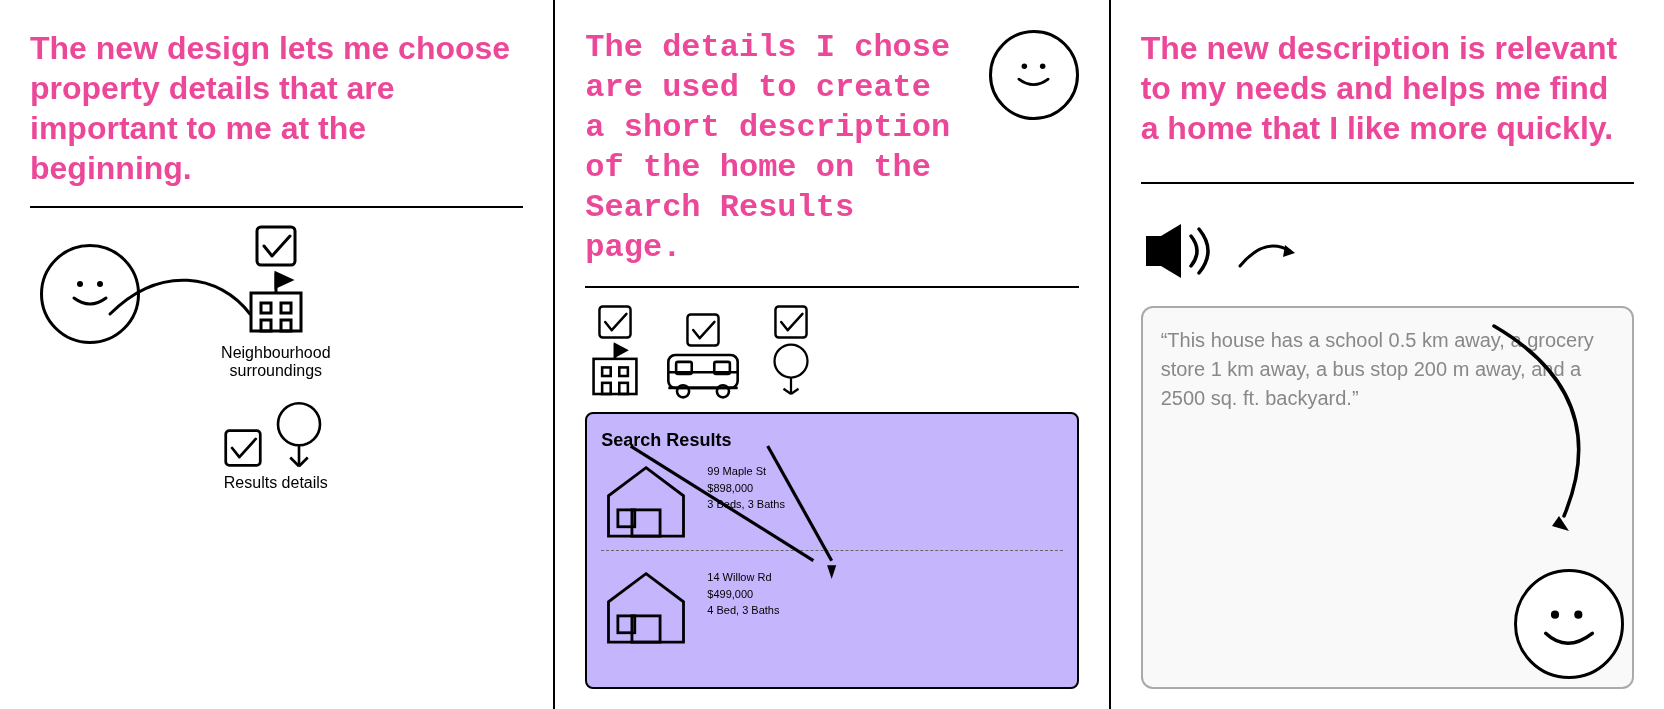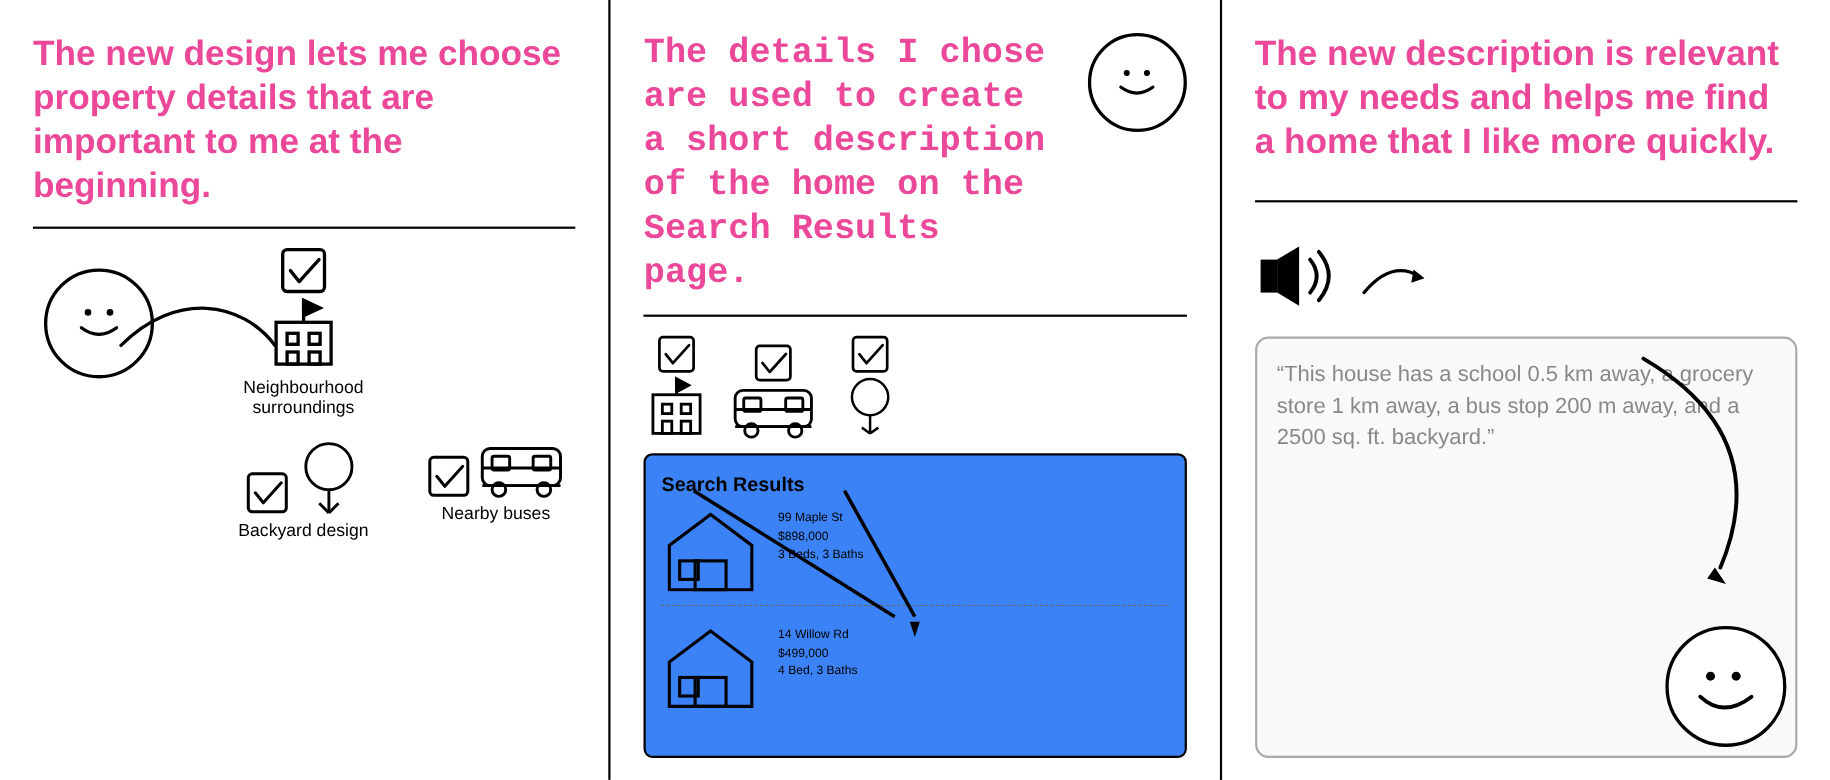--- a/index.html
+++ b/index.html
@@ -69,21 +69,21 @@
 
     .smiley-face {
       width: 60px;
       height: 60px;
     }
 
     .search-results-box {
       border: 2px solid #000;
       border-radius: 8px;
       padding: 16px 14px;
-      background: #3b82f6;
+      background: #c4b5fd;
       flex: 1;
       margin-top: 4px;
     }
 
     .sr-title {
       font-size: 18px;
       font-weight: 900;
       margin-bottom: 12px;
     }
 
@@ -238,42 +238,23 @@
             <polyline points="10,22 18,32 36,12" stroke-linecap="round" stroke-linejoin="round"></polyline>
           </svg>
 
           <svg width="60" height="70" viewBox="0 0 60 80" fill="none" stroke="#000" stroke-width="3">
             <circle cx="30" cy="30" r="24" fill="none"></circle>
             <line x1="30" y1="54" x2="30" y2="78"></line>
             <line x1="20" y1="68" x2="30" y2="78"></line>
             <line x1="40" y1="68" x2="30" y2="78"></line>
           </svg>
         </div>
-        <div class="grid-label">Backyard design</div>
-      </div>
-
-      <div class="grid-item" style="margin-top:10px;">
-        <div style="display:flex;flex-direction:row;align-items:flex-end;gap:6px;">
-          <svg width="40" height="40" viewBox="0 0 44 44" fill="none" stroke="#000" stroke-width="3">
-            <rect x="3" y="3" width="38" height="38" rx="4" fill="none"></rect>
-            <polyline points="10,22 18,32 36,12" stroke-linecap="round" stroke-linejoin="round"></polyline>
-          </svg>
-
-          <svg width="80" height="55" viewBox="0 0 90 60" fill="none" stroke="#000" stroke-width="3">
-            <rect x="5" y="10" width="80" height="38" rx="8" fill="none"></rect>
-            <rect x="15" y="18" width="18" height="14" rx="2" fill="none"></rect>
-            <rect x="57" y="18" width="18" height="14" rx="2" fill="none"></rect>
-            <line x1="5" y1="30" x2="85" y2="30"></line>
-            <circle cx="22" cy="52" r="7" fill="none"></circle>
-            <circle cx="68" cy="52" r="7" fill="none"></circle>
-            <line x1="5" y1="48" x2="85" y2="48"></line>
-          </svg>
-        </div>
-        <div class="grid-label">Nearby buses</div>
-      </div>
+        <div class="grid-label">Results details</div>
+      </div>
+
 
     </div>
   </div>
 </div>
 
 <div class="panel">
   <div class="panel-title" style="padding-right:110px;font-family:Liberation Mono, monospace;">The details I chose are used to create a short description of the home on the Search Results page.</div>
 
   <div style="position:absolute;right:30px;top:30px;width:90px;height:90px;border-radius:50%;border:3px solid #000;background:#fff;display:flex;align-items:center;justify-content:center;">
     <svg width="55" height="55" viewBox="0 0 60 60" fill="none" stroke="#000" stroke-width="3">

